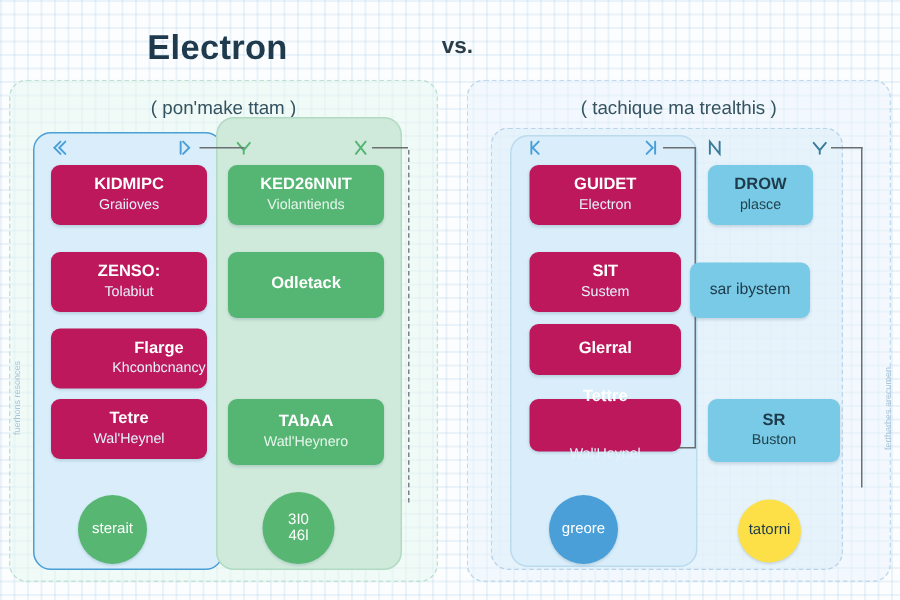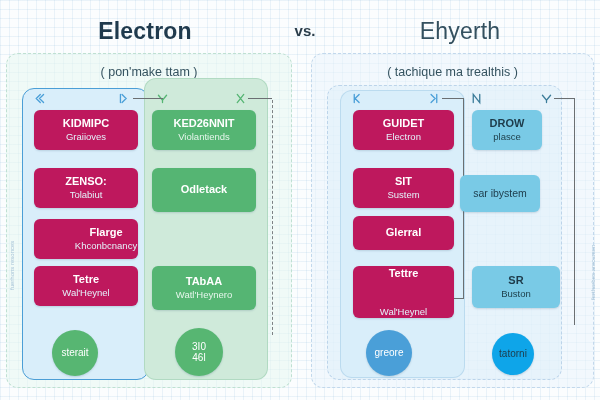--- a/index.html
+++ b/index.html
@@ -84,21 +84,21 @@
   
   .circle{
     position:absolute;border-radius:50%;
     display:flex;align-items:center;justify-content:center;
     text-align:center;line-height:1.15;
     font-size:10px;color:#ffffff;
     box-shadow:0 1px 2px rgba(40,80,110,.2);
   }
   .circle.green{background:#57b672;}
   .circle.blue{background:#4a9fd8;}
-  .circle.lblue{background:#0ea5e9;color:#1d3b4a;}
+  .circle.lblue{background:#fde047;color:#1d3b4a;}
 
   
   .ico{position:absolute;width:13px;height:13px;}
   .ico svg{display:block;width:13px;height:13px;}
 
   
   .conn{position:absolute;background:#6b6f72;}
   .conn.h{height:1.2px;}
   .conn.v{width:1.2px;}
   .dash-v{
@@ -114,21 +114,20 @@
   .side-right{left:590px;top:300px;transform:rotate(-90deg);}
 </style>
 </head>
 <body>
 
 <div id="grid"></div>
 
 <div class="title-row">
   <div class="t-left"><span class="title-main">Electron</span></div>
   <div class="t-mid"><span class="title-vs">vs.</span></div>
-  <div class="t-right"><span class="title-alt">Ehyerth</span></div>
 </div>
 
 <div class="panel panel-left">
   <div class="panel-caption">( pon'make ttam )</div>
 </div>
 
 <div class="group g-blue-l"></div>
 
 <div class="group g-green-l"></div>
 
@@ -234,21 +233,21 @@
   <span class="ttl">GUIDET</span>
   <span class="sub">Electron</span>
 </div>
 <div class="card blue" style="top:168px;left:353px;width:101px;height:40px;">
   <span class="ttl">SIT</span>
   <span class="sub">Sustem</span>
 </div>
 <div class="card blue" style="top:216px;left:353px;width:101px;height:34px;">
   <span class="ttl">Glerral</span>
 </div>
-<div class="card blue" style="top:266px;left:353px;width:101px;height:52px;gap:25px;">
+<div class="card blue" style="top:266px;left:353px;width:101px;height:35px;gap:25px;">
   <span class="ttl">Tettre</span>
   <span class="sub">Wal'Heynel</span>
 </div>
 <div class="circle blue" style="top:330px;left:366px;width:46px;height:46px;">
   <span>greore</span>
 </div>
 
 <div class="card lblue" style="top:110px;left:472px;width:70px;height:40px;">
   <span class="ttl">DROW</span>
   <span class="sub">plasce</span>

